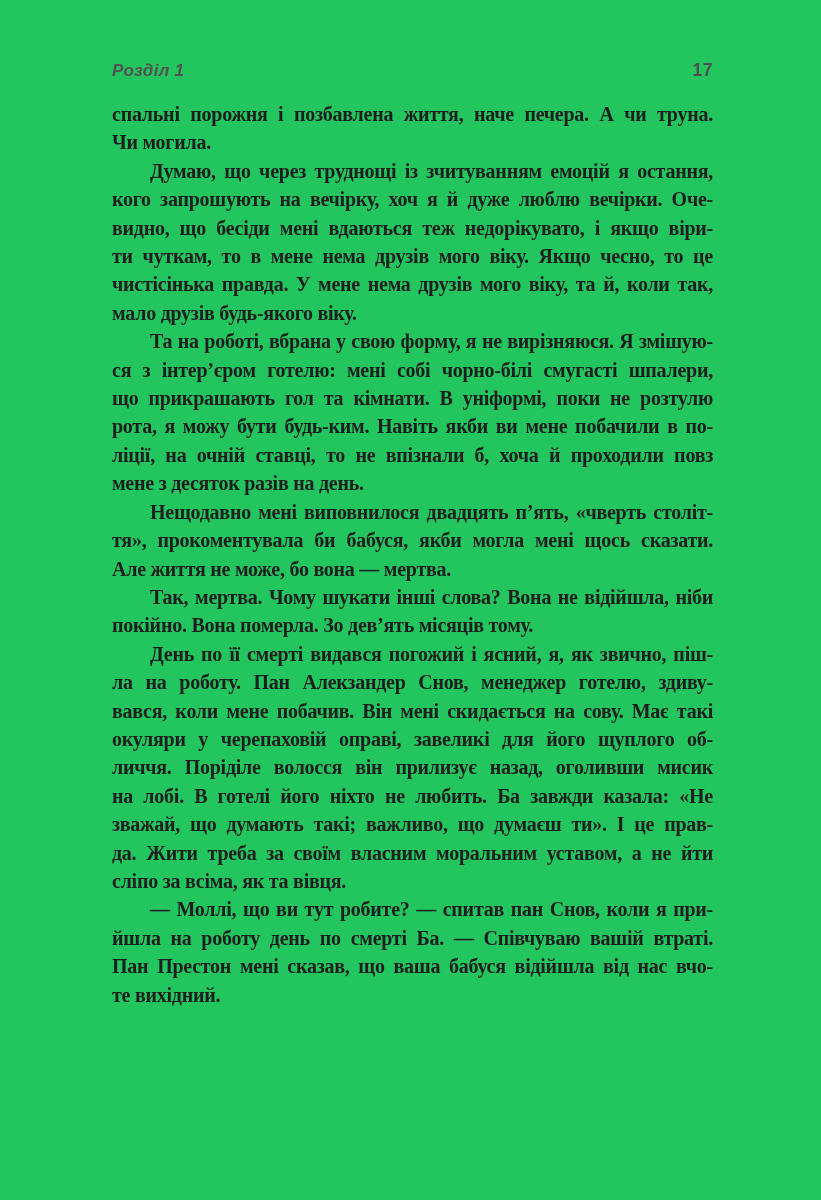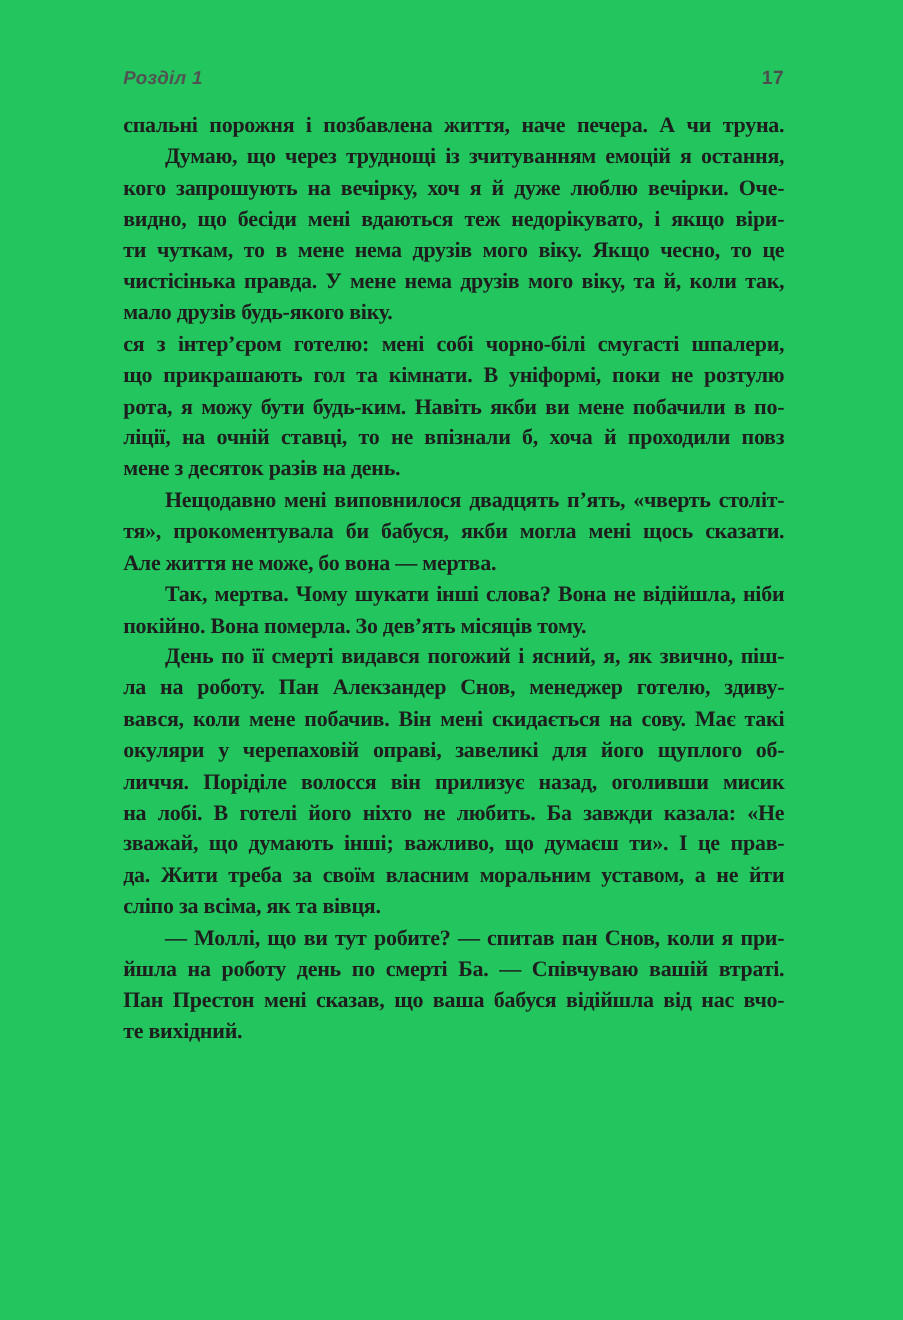--- a/index.html
+++ b/index.html
@@ -69,30 +69,32 @@
 <body>
 
 <div class="page">
   <header class="page-header">
     <span class="chapter">Розділ 1</span>
     <span class="pagenum">17</span>
   </header>
   <main class="page-body" id="body-text">
       <div class="paragraph">
         <div class="line">спальні порожня і позбавлена життя, наче печера. А чи труна.</div>
+        <div class="line last">Чи могила.</div>
       </div>
       <div class="paragraph">
         <div class="line indent">Думаю, що через труднощі із зчитуванням емоцій я остання,</div>
         <div class="line">кого запрошують на вечірку, хоч я й дуже люблю вечірки. Оче-</div>
         <div class="line">видно, що бесіди мені вдаються теж недорікувато, і якщо віри-</div>
         <div class="line">ти чуткам, то в мене нема друзів мого віку. Якщо чесно, то це</div>
         <div class="line">чистісінька правда. У мене нема друзів мого віку, та й, коли так,</div>
         <div class="line last">мало друзів будь-якого віку.</div>
       </div>
       <div class="paragraph">
+        <div class="line indent">Та на роботі, вбрана у свою форму, я не вирізняюся. Я змішую-</div>
         <div class="line">ся з інтер’єром готелю: мені собі чорно-білі смугасті шпалери,</div>
         <div class="line">що прикрашають гол та кімнати. В уніформі, поки не розтулю</div>
         <div class="line">рота, я можу бути будь-ким. Навіть якби ви мене побачили в по-</div>
         <div class="line">ліції, на очній ставці, то не впізнали б, хоча й проходили повз</div>
         <div class="line last">мене з десяток разів на день.</div>
       </div>
       <div class="paragraph">
         <div class="line indent">Нещодавно мені виповнилося двадцять п’ять, «чверть століт-</div>
         <div class="line">тя», прокоментувала би бабуся, якби могла мені щось сказати.</div>
         <div class="line last">Але життя не може, бо вона — мертва.</div>
@@ -101,21 +103,21 @@
         <div class="line indent">Так, мертва. Чому шукати інші слова? Вона не відійшла, ніби</div>
         <div class="line last">покійно. Вона померла. Зо дев’ять місяців тому.</div>
       </div>
       <div class="paragraph">
         <div class="line indent">День по її смерті видався погожий і ясний, я, як звично, піш-</div>
         <div class="line">ла на роботу. Пан Алекзандер Снов, менеджер готелю, здиву-</div>
         <div class="line">вався, коли мене побачив. Він мені скидається на сову. Має такі</div>
         <div class="line">окуляри у черепаховій оправі, завеликі для його щуплого об-</div>
         <div class="line">личчя. Поріділе волосся він прилизує назад, оголивши мисик</div>
         <div class="line">на лобі. В готелі його ніхто не любить. Ба завжди казала: «Не</div>
-        <div class="line">зважай, що думають інші; важливо, що думаєш ти». І це прав-</div>
+        <div class="line">зважай, що думають такі; важливо, що думаєш ти». І це прав-</div>
         <div class="line">да. Жити треба за своїм власним моральним уставом, а не йти</div>
         <div class="line last">сліпо за всіма, як та вівця.</div>
       </div>
       <div class="paragraph">
         <div class="line indent">— Моллі, що ви тут робите? — спитав пан Снов, коли я при-</div>
         <div class="line">йшла на роботу день по смерті Ба. — Співчуваю вашій втраті.</div>
         <div class="line">Пан Престон мені сказав, що ваша бабуся відійшла від нас вчо-</div>
         <div class="line last">те вихідний.</div>
       </div>
     </main>

